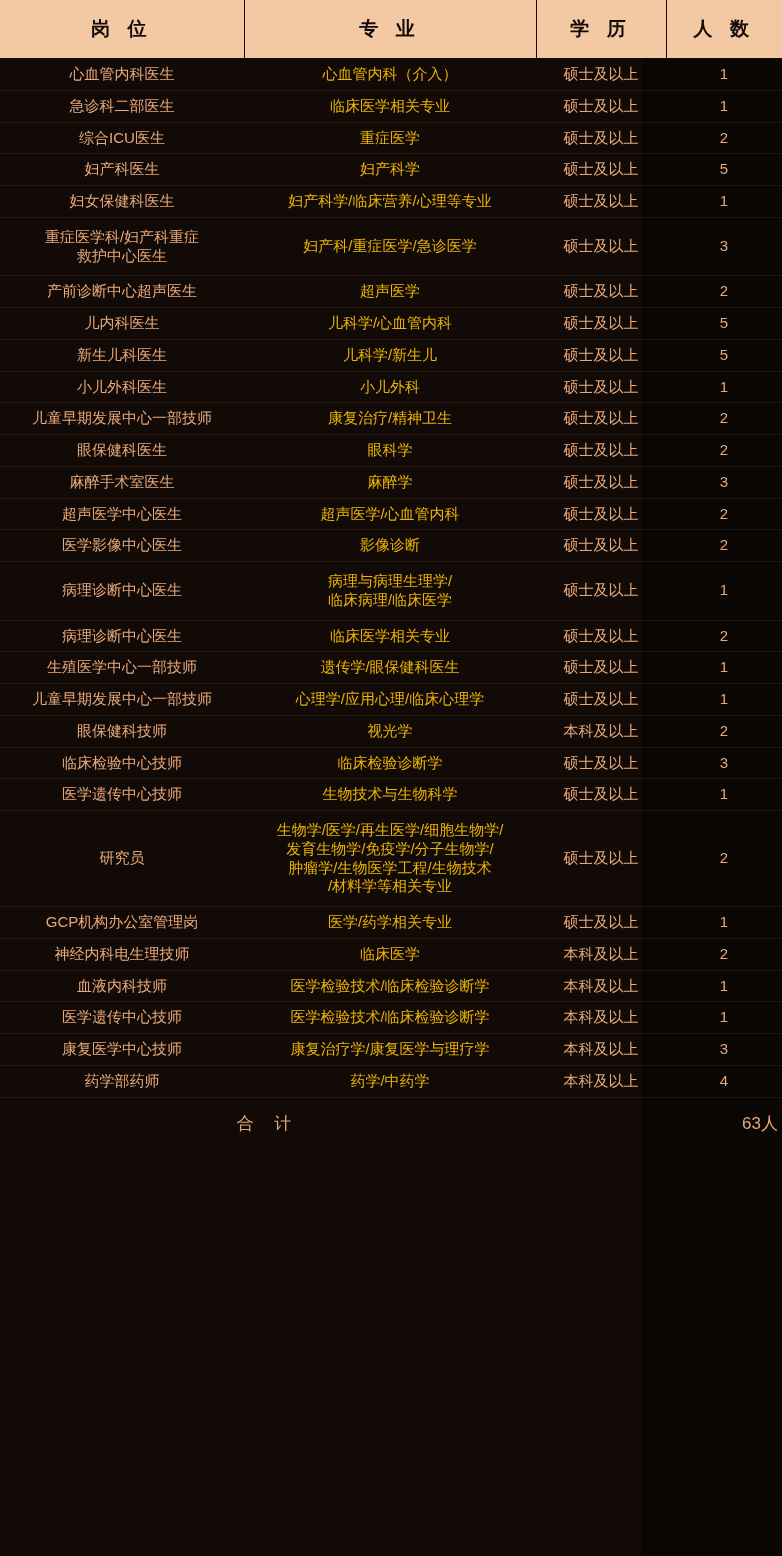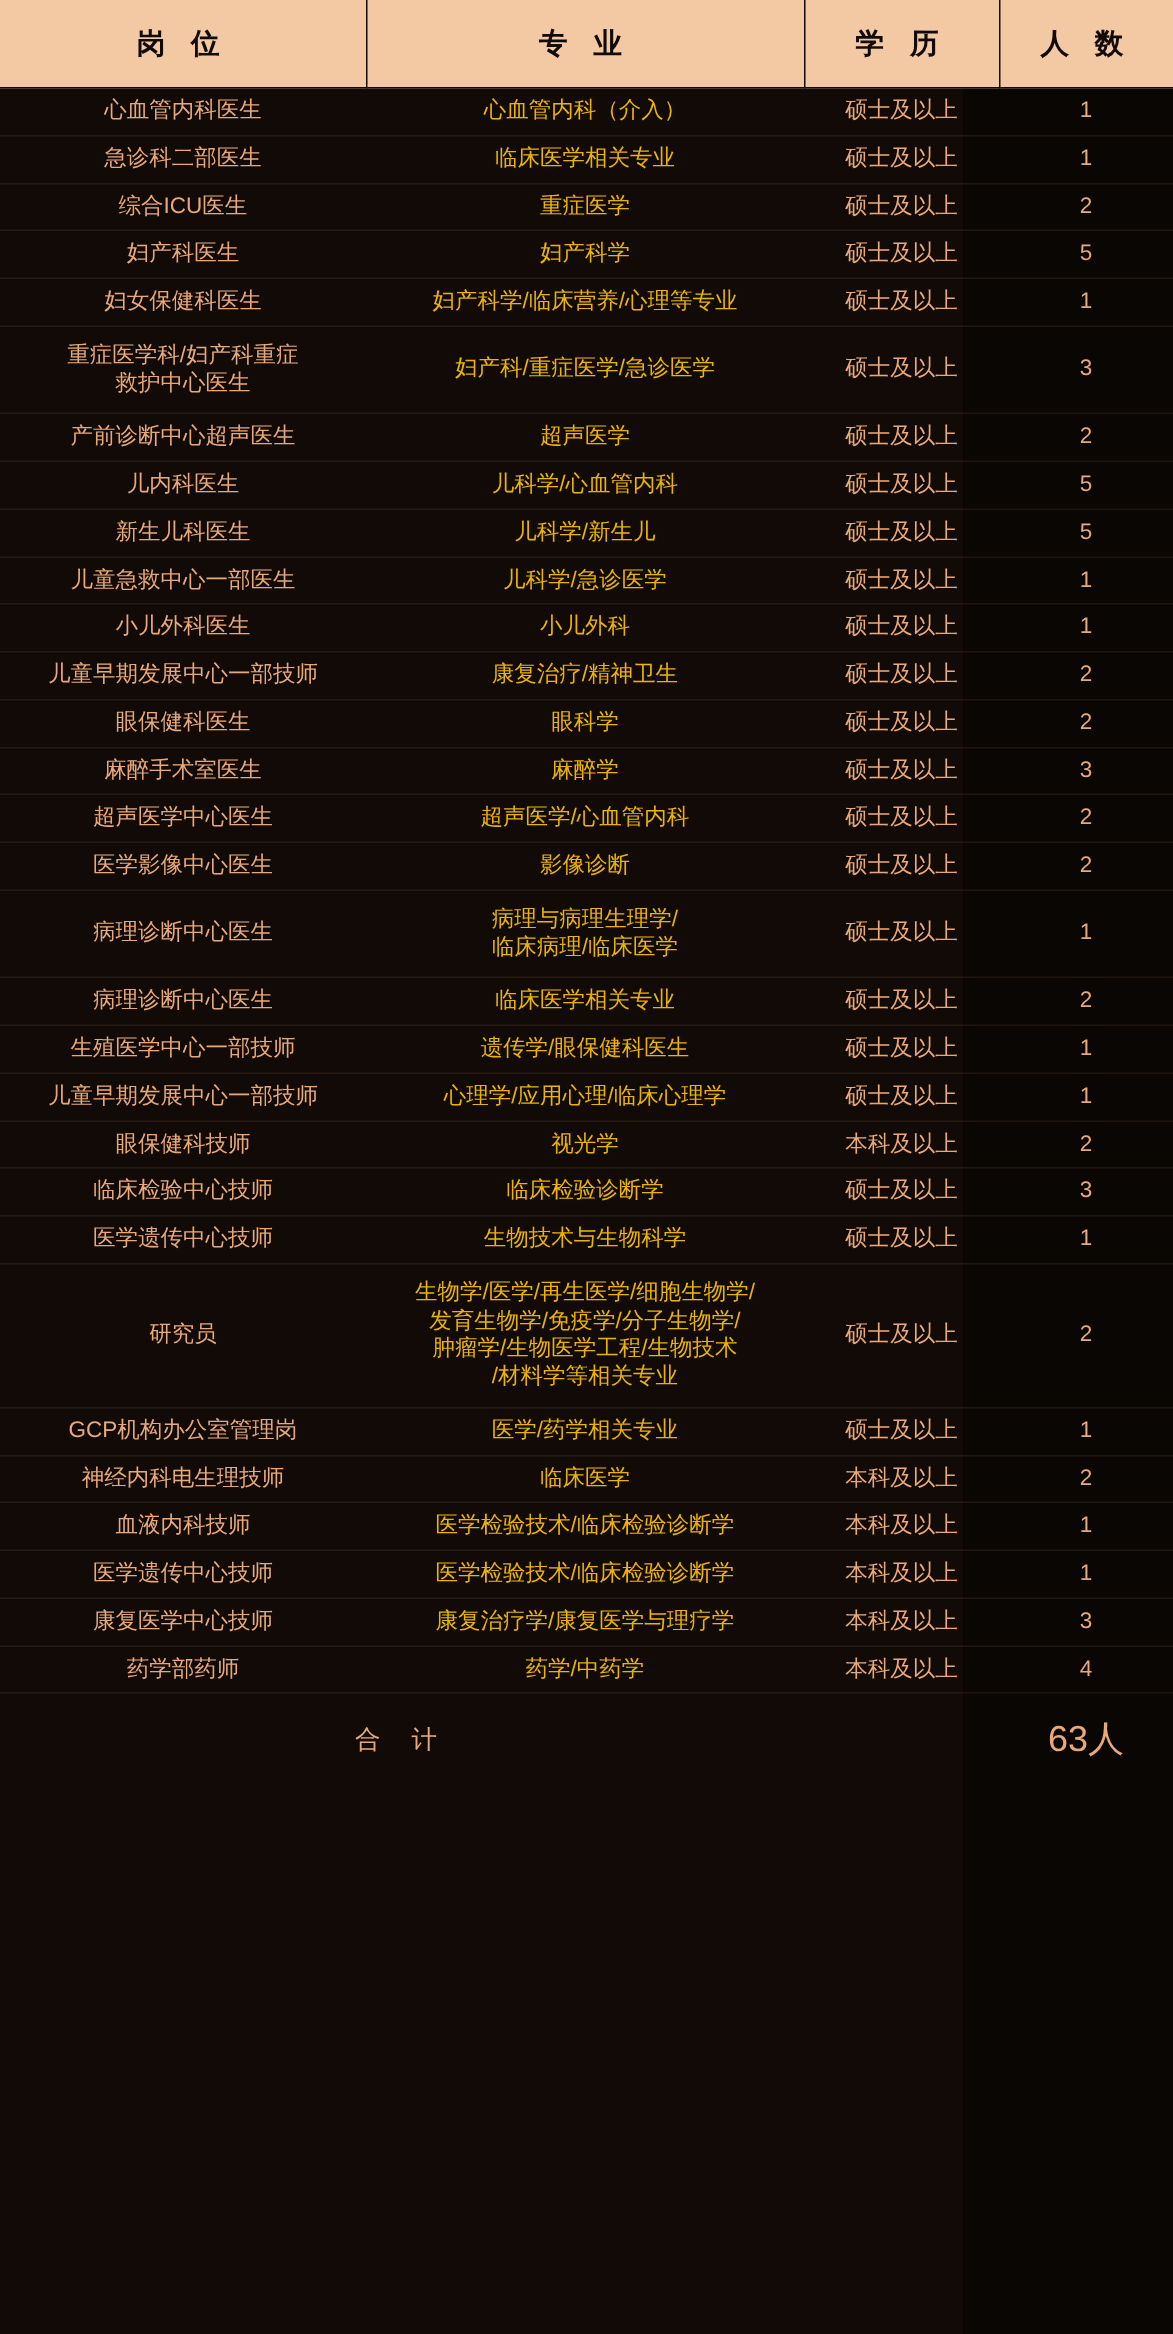--- a/index.html
+++ b/index.html
@@ -59,21 +59,21 @@
   tbody tr.tall td { padding: 10px 4px; }
 
   tfoot td {
     color: #e8a97a;
     font-size: 17px;
     text-align: center;
     padding: 14px 4px 16px;
     border-top: 1px solid rgba(232,169,122,0.18);
   }
   tfoot td.total-label { letter-spacing: 8px; }
-  tfoot td.total-value { font-size: 24px; }
+  tfoot td.total-value { font-size: 17px; text-align: right; }
 
   .multiline { white-space: pre-line; margin-left: 12px; }
 </style>
 </head>
 <body>
 
 <div class="sheet">
   <table class="recruit">
     <colgroup>
       <col class="c-pos">
@@ -139,26 +139,20 @@
           <td class="edu">硕士及以上</td>
           <td class="num">5</td>
         </tr>
         <tr>
           <td class="pos multiline">新生儿科医生</td>
           <td class="major multiline">儿科学/新生儿</td>
           <td class="edu">硕士及以上</td>
           <td class="num">5</td>
         </tr>
         <tr>
-          <td class="pos multiline">儿童急救中心一部医生</td>
-          <td class="major multiline">儿科学/急诊医学</td>
-          <td class="edu">硕士及以上</td>
-          <td class="num">1</td>
-        </tr>
-        <tr>
           <td class="pos multiline">小儿外科医生</td>
           <td class="major multiline">小儿外科</td>
           <td class="edu">硕士及以上</td>
           <td class="num">1</td>
         </tr>
         <tr>
           <td class="pos multiline">儿童早期发展中心一部技师</td>
           <td class="major multiline">康复治疗/精神卫生</td>
           <td class="edu">硕士及以上</td>
           <td class="num">2</td>

